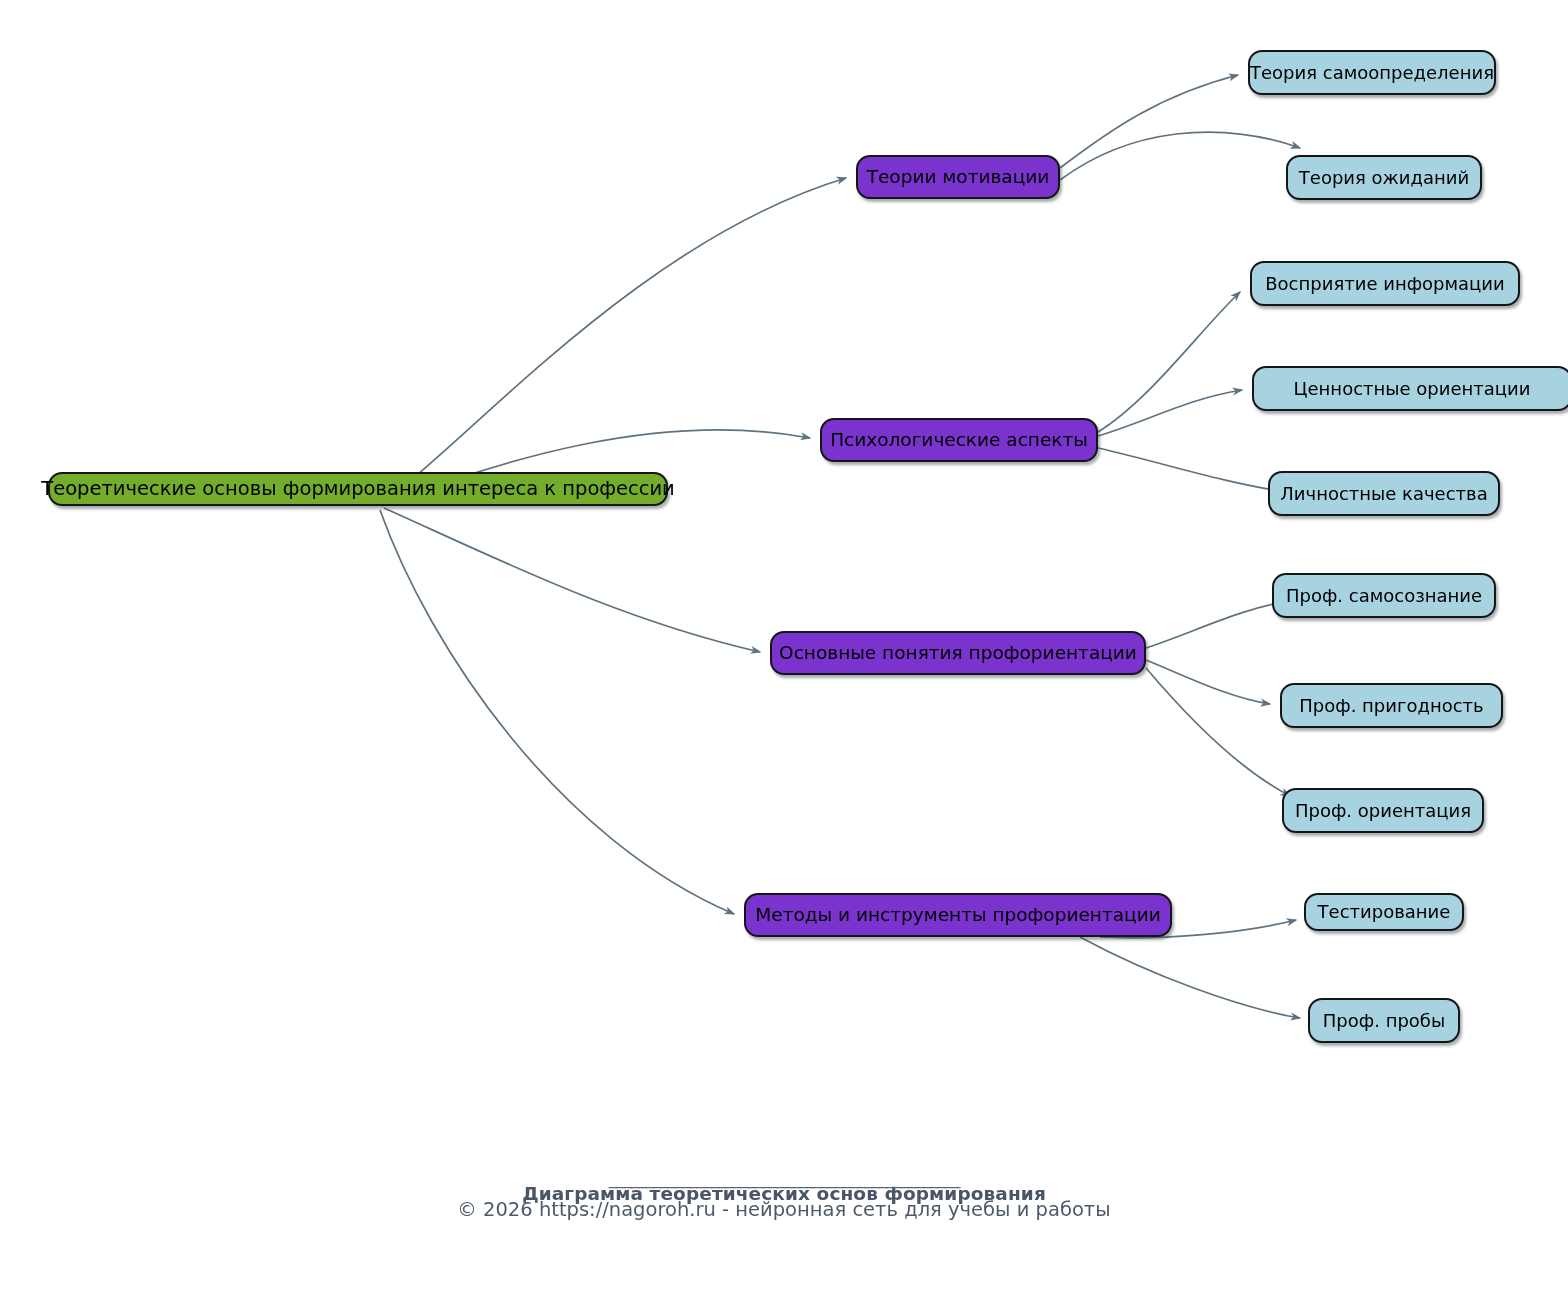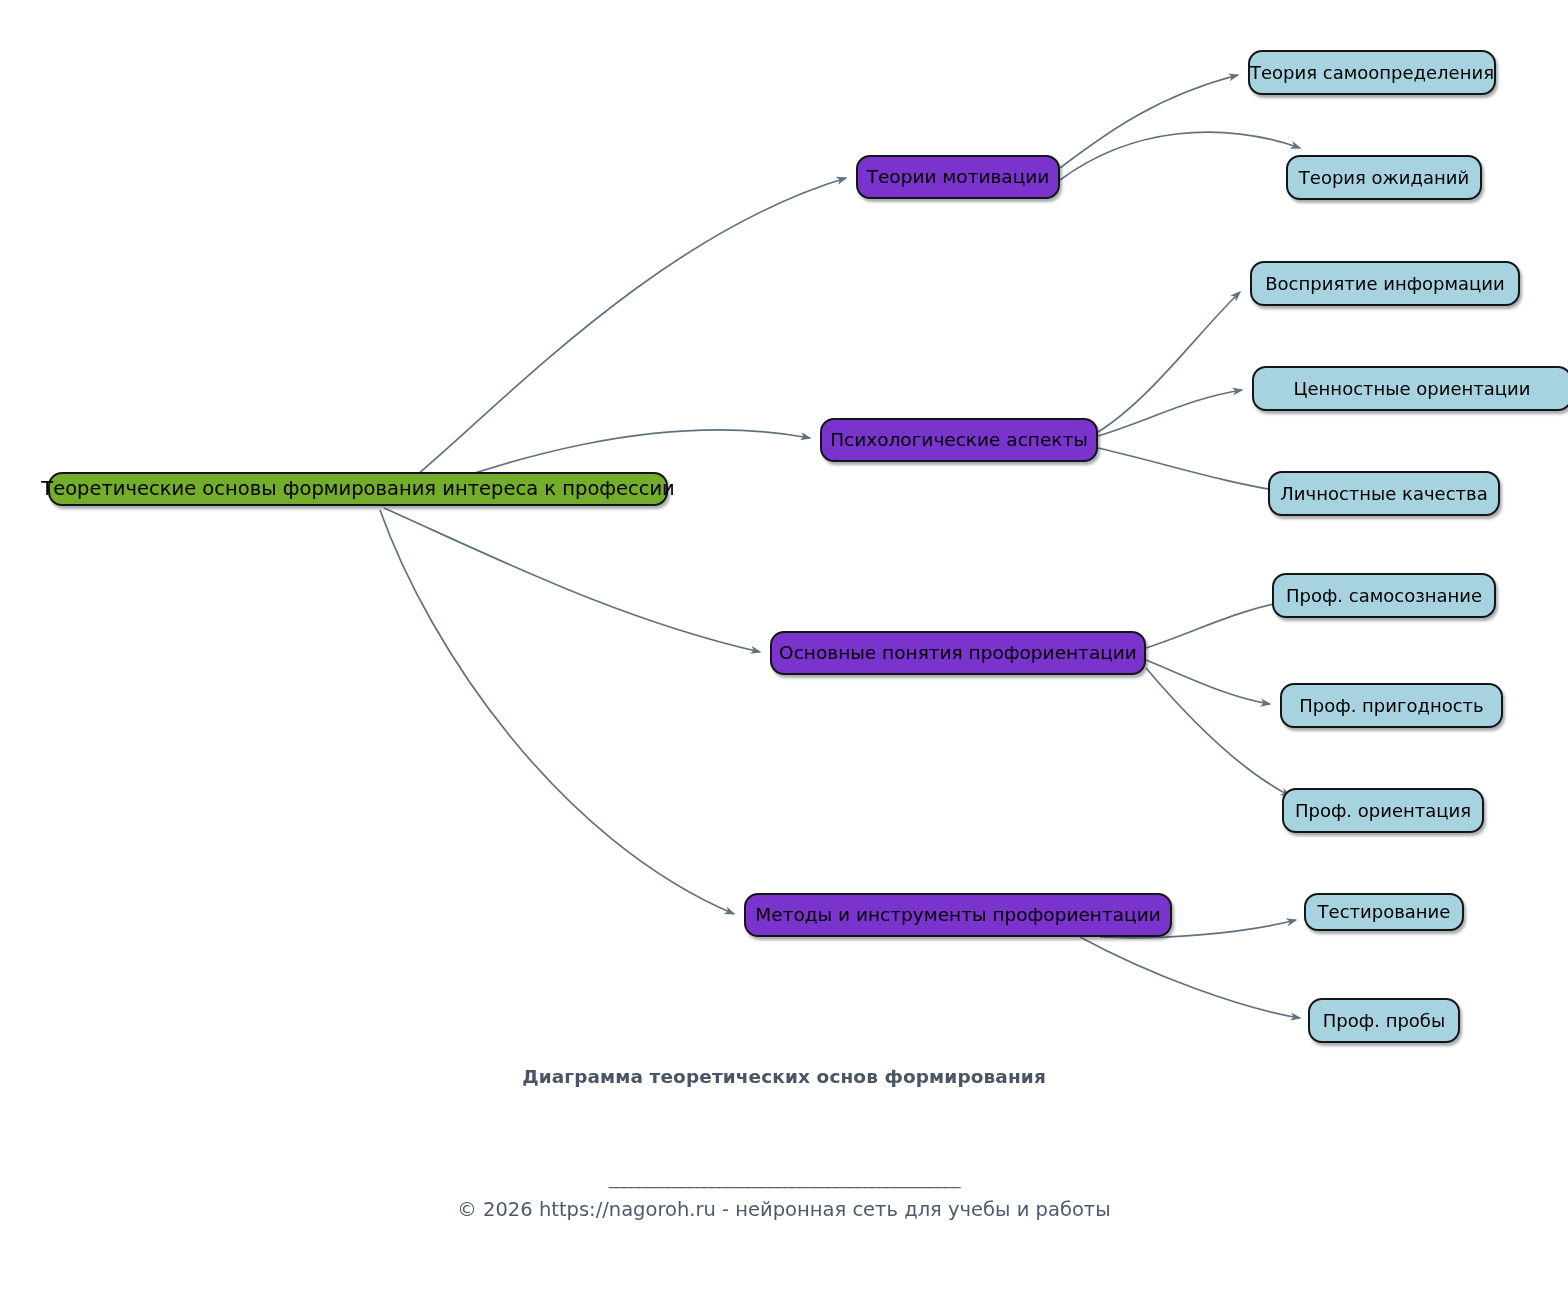--- a/index.html
+++ b/index.html
@@ -60,21 +60,21 @@
     font-size: 18px;
   }
   .footer {
     position: absolute;
     left: 0;
     width: 1568px;
     text-align: center;
     color: #4A5565;
   }
   .footer-title {
-    top: 1065px;
+    top: 1182px;
     font-size: 18.5px;
     font-weight: bold;
     line-height: 1.35;
     letter-spacing: 0.1px;
   }
   .footer-rule {
     top: 1168px;
     font-size: 17px;
     color: #5A6572;
     letter-spacing: -1.2px;

